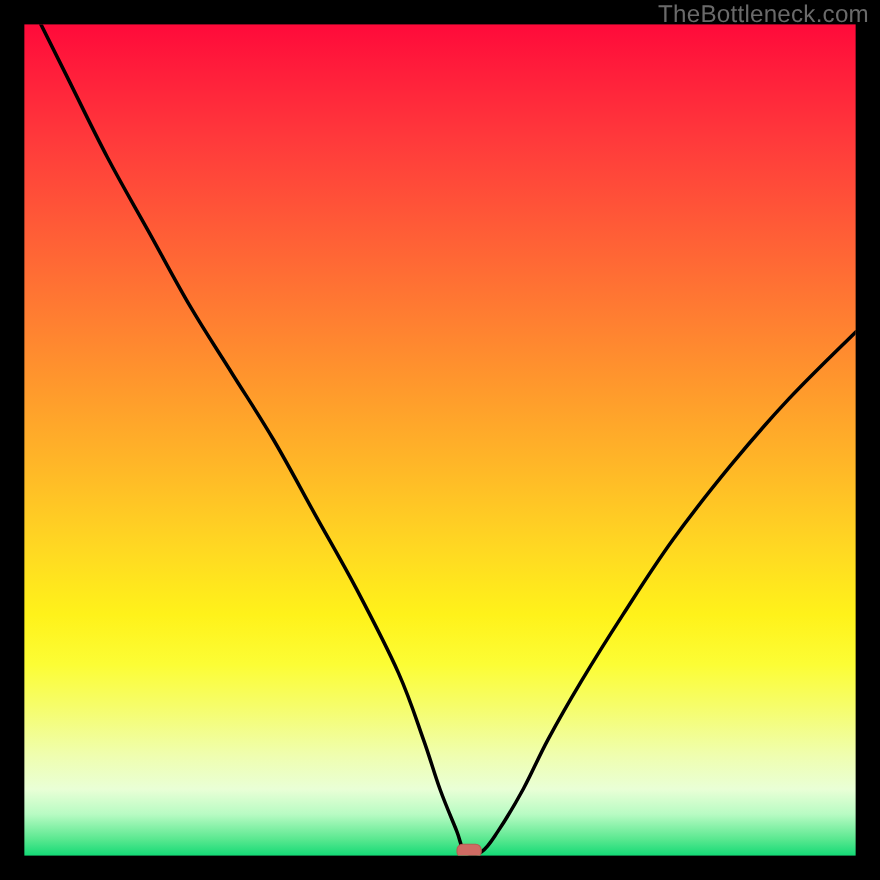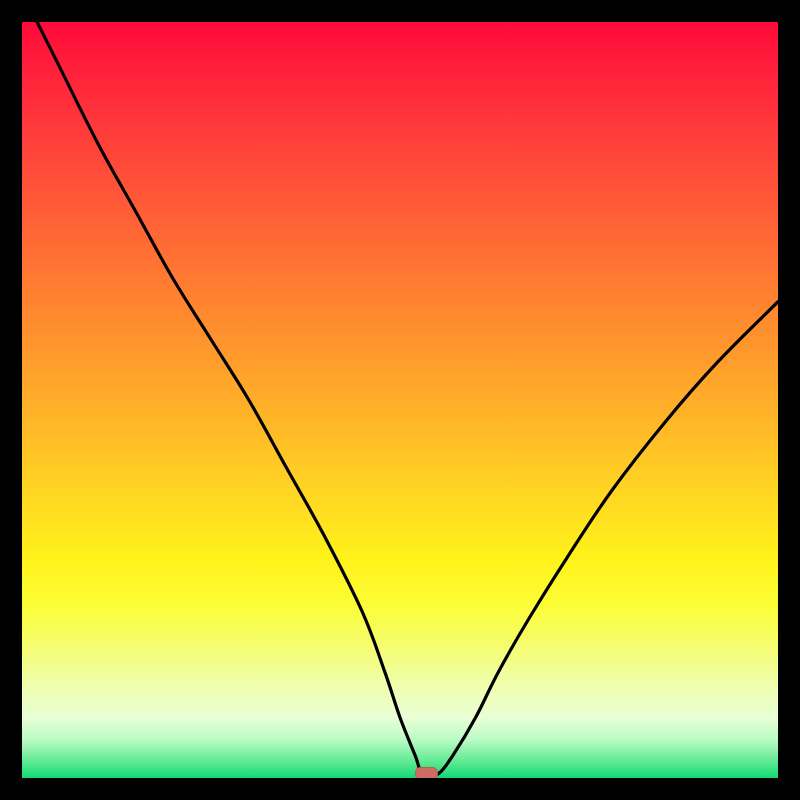--- a/index.html
+++ b/index.html
@@ -78,13 +78,14 @@
 
   <div class="plot-area">
     <div class="gradient"></div>
 
     <svg class="curve" viewBox="0 0 756 756" preserveAspectRatio="none">
       <path d="M 15.12 0.00 C 19.20 8.16, 26.91 23.59, 37.80 45.36 C 48.69 67.13, 61.99 95.10, 75.60 120.96 C 89.21 146.82, 99.79 164.51, 113.40 189.00 C 127.01 213.49, 137.59 233.91, 151.20 257.04 C 164.81 280.17, 175.39 295.75, 189.00 317.52 C 202.61 339.29, 213.19 354.87, 226.80 378.00 C 240.41 401.13, 250.99 421.55, 264.60 446.04 C 278.21 470.53, 288.79 488.22, 302.40 514.08 C 316.01 539.94, 329.31 565.19, 340.20 589.68 C 351.09 614.17, 356.08 631.11, 362.88 650.16 C 369.68 669.21, 372.56 680.55, 378.00 695.52 C 383.44 710.49, 389.04 723.11, 393.12 733.32 C 397.20 743.53, 396.60 748.82, 400.68 752.22 C 404.76 755.62, 410.36 755.62, 415.80 752.22 C 421.24 748.82, 424.12 743.53, 430.92 733.32 C 437.72 723.11, 445.44 710.49, 453.60 695.52 C 461.76 680.55, 466.75 667.85, 476.28 650.16 C 485.81 632.47, 494.27 617.65, 506.52 597.24 C 518.77 576.83, 529.35 559.89, 544.32 536.76 C 559.29 513.63, 571.99 493.21, 589.68 468.72 C 607.37 444.23, 623.55 423.81, 642.60 400.68 C 661.65 377.55, 675.11 361.97, 695.52 340.20 C 715.93 318.43, 745.11 290.61, 756.00 279.72" fill="none" stroke="#000000" stroke-width="3.2" stroke-linecap="round" stroke-linejoin="round" id="curve-path"></path>
       <rect id="min-marker" rx="5" ry="5" fill="#cf6b63" stroke="#bb5a52" stroke-width="1" x="393.46" y="745.46" width="22" height="12"></rect>
     </svg>
   </div>
 
+  <div class="watermark">TheBottleneck.com</div>
 </div>
 
 </body></html>

